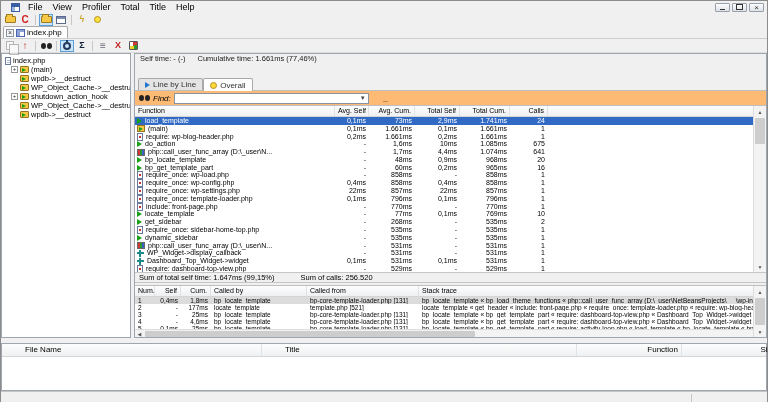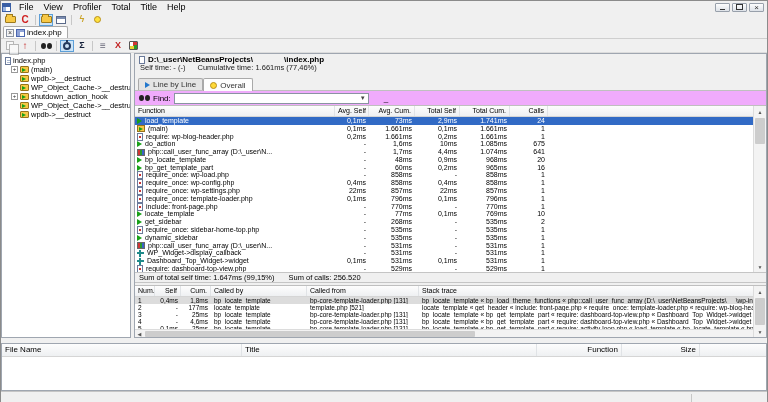--- a/index.html
+++ b/index.html
@@ -1,21 +1,21 @@
 <!DOCTYPE html>
 <html style="--sel: #316ac5; --pressed-bg: #cce4f7; --pressed-border: #5c9fd8;"><head>
 <meta charset="utf-8">
 <style>
   *{box-sizing:border-box;margin:0;padding:0;}
   html,body{width:768px;height:402px;overflow:hidden;}
   body{font-family:"Liberation Sans",sans-serif;background:#f0f0f0;color:#000;}
   .window{width:768px;height:402px;display:flex;flex-direction:column;border:1px solid #8b8b8b;}
 
   
-  .menubar{height:12px;display:flex;align-items:center;background:#f0f0f0;padding-left:1px;flex:none;}
+  .menubar{height:12px;display:flex;align-items:center;background:#f0f0f0;padding-left:10px;flex:none;}
   .appicon{width:9px;height:9px;background:#fff;border:1px solid #3a5fa5;margin-right:3px;
     background-image:linear-gradient(#3a5fa5,#3a5fa5),linear-gradient(#9ab4e0,#9ab4e0);
     background-size:100% 3px,3px 100%;background-repeat:no-repeat;}
   .menus{display:flex;height:100%;align-items:center;}
   .menu-item{font-size:9px;line-height:11px;padding:0 5px;cursor:default;}
   .wincontrols{margin-left:auto;display:flex;gap:2px;padding-right:3px;}
   .wc{width:15px;height:9px;border:1px solid #98a0ab;background:linear-gradient(#fdfdfd,#dde2e8);
     display:flex;align-items:center;justify-content:center;border-radius:1px;}
   .wc-min::after{content:"";width:5px;height:1px;background:#333;margin-top:4px;}
   .wc-res::after{content:"";width:5px;height:4px;border:1px solid #333;}
@@ -86,21 +86,21 @@
   .info-title{font-size:8px;font-weight:bold;line-height:9px;white-space:nowrap;}
   .info-file,.info-time{font-size:7.5px;line-height:8px;color:#222;white-space:nowrap;padding-left:1px;}
   .info-time span{margin-right:10px;}
   .view-tabs{height:13px;flex:none;display:flex;align-items:flex-end;padding-left:3px;border-bottom:1px solid #bfbfbf;}
   .view-tab{height:12px;display:flex;align-items:center;gap:3px;padding:0 6px;font-size:8px;
     border:1px solid #a9a9a9;border-bottom:none;border-radius:2px 2px 0 0;background:#e4e4e4;color:#333;}
   .view-tab.active{background:#fdfdfd;height:13px;margin-bottom:-1px;}
   .vt-icon{flex:none;}
   .vt-line-by-line{width:0;height:0;border-left:5px solid #2277cc;border-top:3px solid transparent;border-bottom:3px solid transparent;}
   .vt-overall{width:7px;height:7px;border-radius:50%;background:#ffd938;border:1px solid #b8901c;}
-  .find-row{height:14px;flex:none;display:flex;align-items:center;gap:3px;padding-left:4px;background:#f0abfc;}
+  .find-row{height:14px;flex:none;display:flex;align-items:center;gap:3px;padding-left:4px;background:#fdba74;font-style:italic;}
   .find-label{font-size:8px;}
   .combo{width:195px;height:11px;background:#fff;border:1px solid #8a93a2;display:flex;align-items:center;justify-content:flex-end;}
   .combo-arrow{font-size:6px;color:#444;padding-right:2px;}
   .find-caret{font-size:8px;margin-left:12px;}
 
   
   .otable{flex:none;height:167px;display:flex;background:#fff;border-top:1px solid #bfbfbf;}
   .ot-left{flex:1;display:flex;flex-direction:column;overflow:hidden;}
   .thead{height:11px;flex:none;display:flex;background:linear-gradient(#fdfdfd,#eef0f2);border-bottom:1px solid #d5d5d5;}
   .hcell{font-size:7px;line-height:10px;border-right:1px solid #e0e3e6;padding:0 3px;white-space:nowrap;overflow:hidden;}
@@ -130,40 +130,40 @@
   
   .vscroll{width:13px;flex:none;background:#f3f3f3;border-left:1px solid #dcdcdc;position:relative;}
   .sb-btn{height:11px;display:flex;align-items:center;justify-content:center;font-size:5px;color:#555;}
   .sb-btn.bottom{position:absolute;bottom:0;left:0;right:0;}
   .sb-vthumb{position:absolute;left:1px;right:1px;background:#cdcdcd;border-radius:1px;}
   .hscroll{height:8px;flex:none;background:#f3f3f3;border-top:1px solid #dcdcdc;position:relative;display:flex;align-items:center;}
   .hsb-btn{width:9px;height:100%;display:flex;align-items:center;justify-content:center;font-size:5px;color:#555;flex:none;}
   .sb-hthumb{height:6px;background:#cdcdcd;border-radius:1px;width:330px;margin-left:1px;}
 
   
-  .sumline{height:11px;flex:none;display:flex;align-items:center;background:#f0f0f0;border-top:1px solid #c5c5c5;border-bottom:1px solid #c5c5c5;padding-left:4px;}
+  .sumline{height:11px;flex:none;display:flex;align-items:center;background:#f0f0f0;border-top:1px solid #c5c5c5;border-bottom:1px solid #c5c5c5;padding-left:4px;gap:12px;}
   .sumline span{font-size:7.5px;margin-right:14px;white-space:nowrap;}
 
   
   .ctable{flex:1;display:flex;background:#fff;overflow:hidden;margin-top:2px;border-top:1px solid #bfbfbf;}
   .ct-left{flex:1;display:flex;flex-direction:column;overflow:hidden;}
   .crow{display:flex;height:7px;align-items:center;}
   .crow .cell{font-size:6.5px;line-height:7px;white-space:nowrap;overflow:hidden;padding:0 3px;}
   .crow.sel{background:#dcdcdc;}
   .k-num{width:20px;flex:none;} .k-self{width:26px;flex:none;text-align:right;}
   .k-cum{width:30px;flex:none;text-align:right;} .k-by{width:96px;flex:none;}
   .k-from{width:112px;flex:none;} .k-stack{flex:1;border-right:none;}
   .chead .k-self,.chead .k-cum{text-align:right;}
   .cbody{flex:1;overflow:hidden;}
 
   
   .hsplit{height:5px;background:#f0f0f0;flex:none;}
   .files{height:48px;flex:none;background:#fff;border:1px solid #9fa6b0;display:flex;flex-direction:column;}
   .fhead{height:13px;flex:none;display:flex;background:linear-gradient(#fdfdfd,#eef0f2);border-bottom:1px solid #d5d5d5;}
-  .fhead .hcell{font-size:8px;line-height:12px;}
+  .fhead .hcell{font-size:8px;line-height:12px;margin-left:20px;}
   .f-name{width:240px;flex:none;} .f-title{width:295px;flex:none;}
   .f-mod{width:85px;flex:none;text-align:right;} .f-size{width:78px;flex:none;text-align:right;}
   .f-fill{flex:1;border-right:none;}
   .fbody{flex:1;background:#fff;}
   .statusbar{height:12px;flex:none;background:#f0f0f0;border-top:1px solid #c5c5c5;display:flex;align-items:center;padding-left:3px;}
   .status-text{font-size:8px;line-height:10px;}
   .status-div{margin-left:auto;width:1px;height:8px;background:#c7c7c7;margin-right:75px;}
 </style>
 </head>
 <body>
@@ -282,24 +282,20 @@
         <div class="tree-item lvl1">
           <div class="expander hidden"></div>
           <div class="ticon ti-call"></div>
           <div class="tlabel">wpdb-&gt;__destruct</div>
         </div>
       </div>
     <div class="vsplit"></div>
     <div class="detail">
 
       <div class="info">
-        <div class="info-row1">
-          <span class="fi-page"></span>
-          <span class="info-title">D:\_user\NetBeansProjects\&nbsp;&nbsp;&nbsp;&nbsp;&nbsp;&nbsp;&nbsp;&nbsp;&nbsp;&nbsp;&nbsp;&nbsp;&nbsp;&nbsp;\index.php</span>
-        </div>
         <div class="info-time">
           <span>Self time: - (-)</span>
           <span>Cumulative time: 1.661ms (77,46%)</span>
         </div>
       </div>
 
       <div class="view-tabs" id="view-tabs">
           <div class="view-tab">
             <div class="vt-icon vt-line-by-line"></div>
             <div class="vt-label">Line by Line</div>

